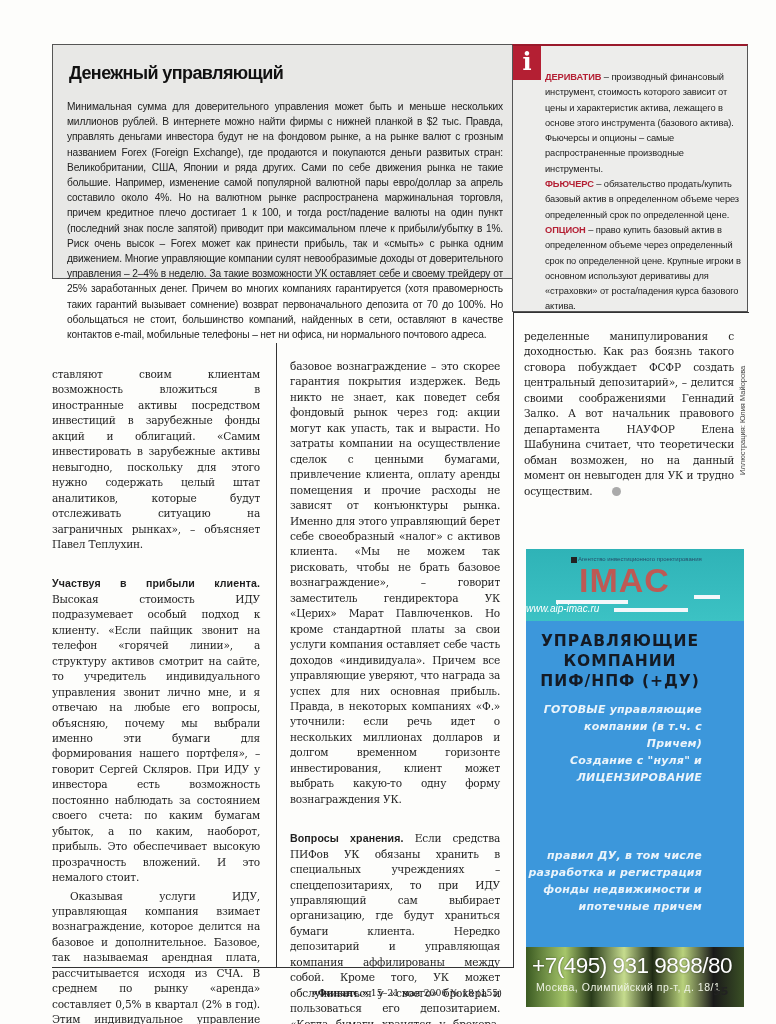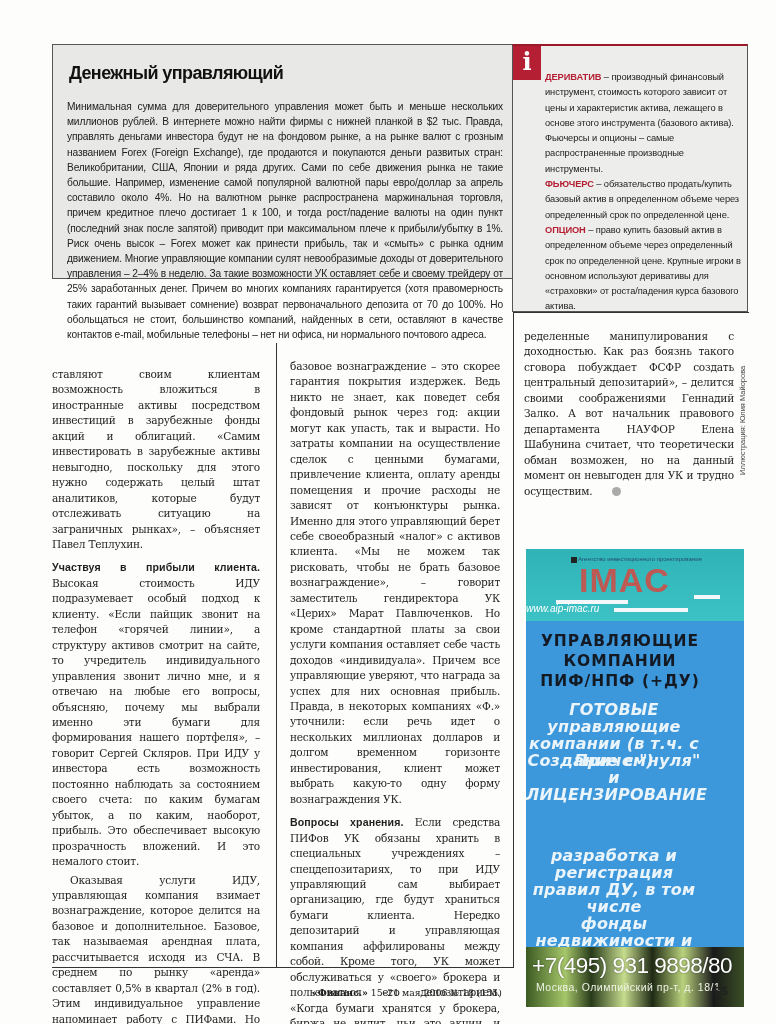--- a/index.html
+++ b/index.html
@@ -46,21 +46,21 @@
     color: #222; letter-spacing: -0.1px;
   }
   .info-box .term { color: #b41f33; font-weight: bold; }
 
   .col {
     position: absolute; font-size: 10.6px; line-height: 15.45px; text-align: justify;
     color: #1f1f1f; letter-spacing: -0.25px;
   }
   .col p { text-indent: 0; }
   .col p.indent { text-indent: 18px; margin-top: 3px; }
-  .col p.gap { margin-top: 8px; }
+  .col p.gap { margin-top: 24px; }
   .col .subhead { font-family: "Liberation Sans", sans-serif; font-weight: bold; letter-spacing: 0.1px; }
 
   .col-1 { left: 52px; top: 367px; width: 208px; }
   .col-2 { left: 290px; top: 359px; width: 210px; }
   .col-3 { left: 524px; top: 329px; width: 210px; }
 
   .vline { position: absolute; background: #333; width: 1px; }
   .hline { position: absolute; background: #333; height: 1px; }
 
   .end-mark {
@@ -97,22 +97,22 @@
     position: absolute; left: 0; top: 54px; font-size: 10px; color: #fff;
     font-family: "Liberation Sans", sans-serif;
     font-style: italic;
   }
   .ad .ad-heading {
     position: absolute; left: 0; top: 82px; width: 188px; text-align: center;
     font-weight: bold; font-size: 15.5px; line-height: 20px; color: #141a24;
     letter-spacing: 1px;
   }
   .ad .ad-italic {
-    position: absolute; left: 0; width: 176px; text-align: center;
-    font-weight: bold; font-style: italic; font-size: 16px; line-height: 17px;
+    position: absolute; left: 0; width: 176px; text-align: right;
+    font-weight: bold; font-style: italic; font-size: 11px; line-height: 17px;
     color: #eaf4fb; letter-spacing: 0.2px;
   }
   .ad .ad-pifs {
     position: absolute; left: 0; top: 268px; width: 218px; text-align: center;
     font-weight: bold; font-size: 17px; color: #141a24;
   }
   .ad .ad-bottom {
     position: absolute; left: 0; top: 398px; width: 218px; height: 60px;
     background: linear-gradient(90deg, #3b5a22 0%, #a6c66a 18%, #283a1a 30%, #c6dc8e 45%, #1f2a14 58%, #b9d27c 72%, #1a1a1a 86%, #3a4f25 100%);
   }
@@ -196,22 +196,22 @@
     <div>ГОТОВЫЕ управляющие</div>
     <div>компании (в т.ч. с Причем)</div>
   </div>
   <div class="ad-italic" style="top:203px;">
     <div>Создание с "нуля" и</div>
     <div>ЛИЦЕНЗИРОВАНИЕ</div>
   </div>
 
 
   <div class="ad-italic" style="top:298px;">
+    <div>правил ДУ, в том числе</div>
     <div>разработка и регистрация</div>
-    <div>правил ДУ, в том числе</div>
     <div>фонды недвижимости и</div>
     <div>ипотечные причем</div>
   </div>
 
   <div class="ad-bottom"></div>
   <div class="ad-phone">+7(495) 931 9898/80</div>
   <div class="ad-address">Москва, Олимпийский пр-т, д. 18/1</div>
 </div>
 
 <div class="footer-pub"><b>«Финанс.»</b><span> 15–21 мая 2006 № 18 (155)</span></div>

